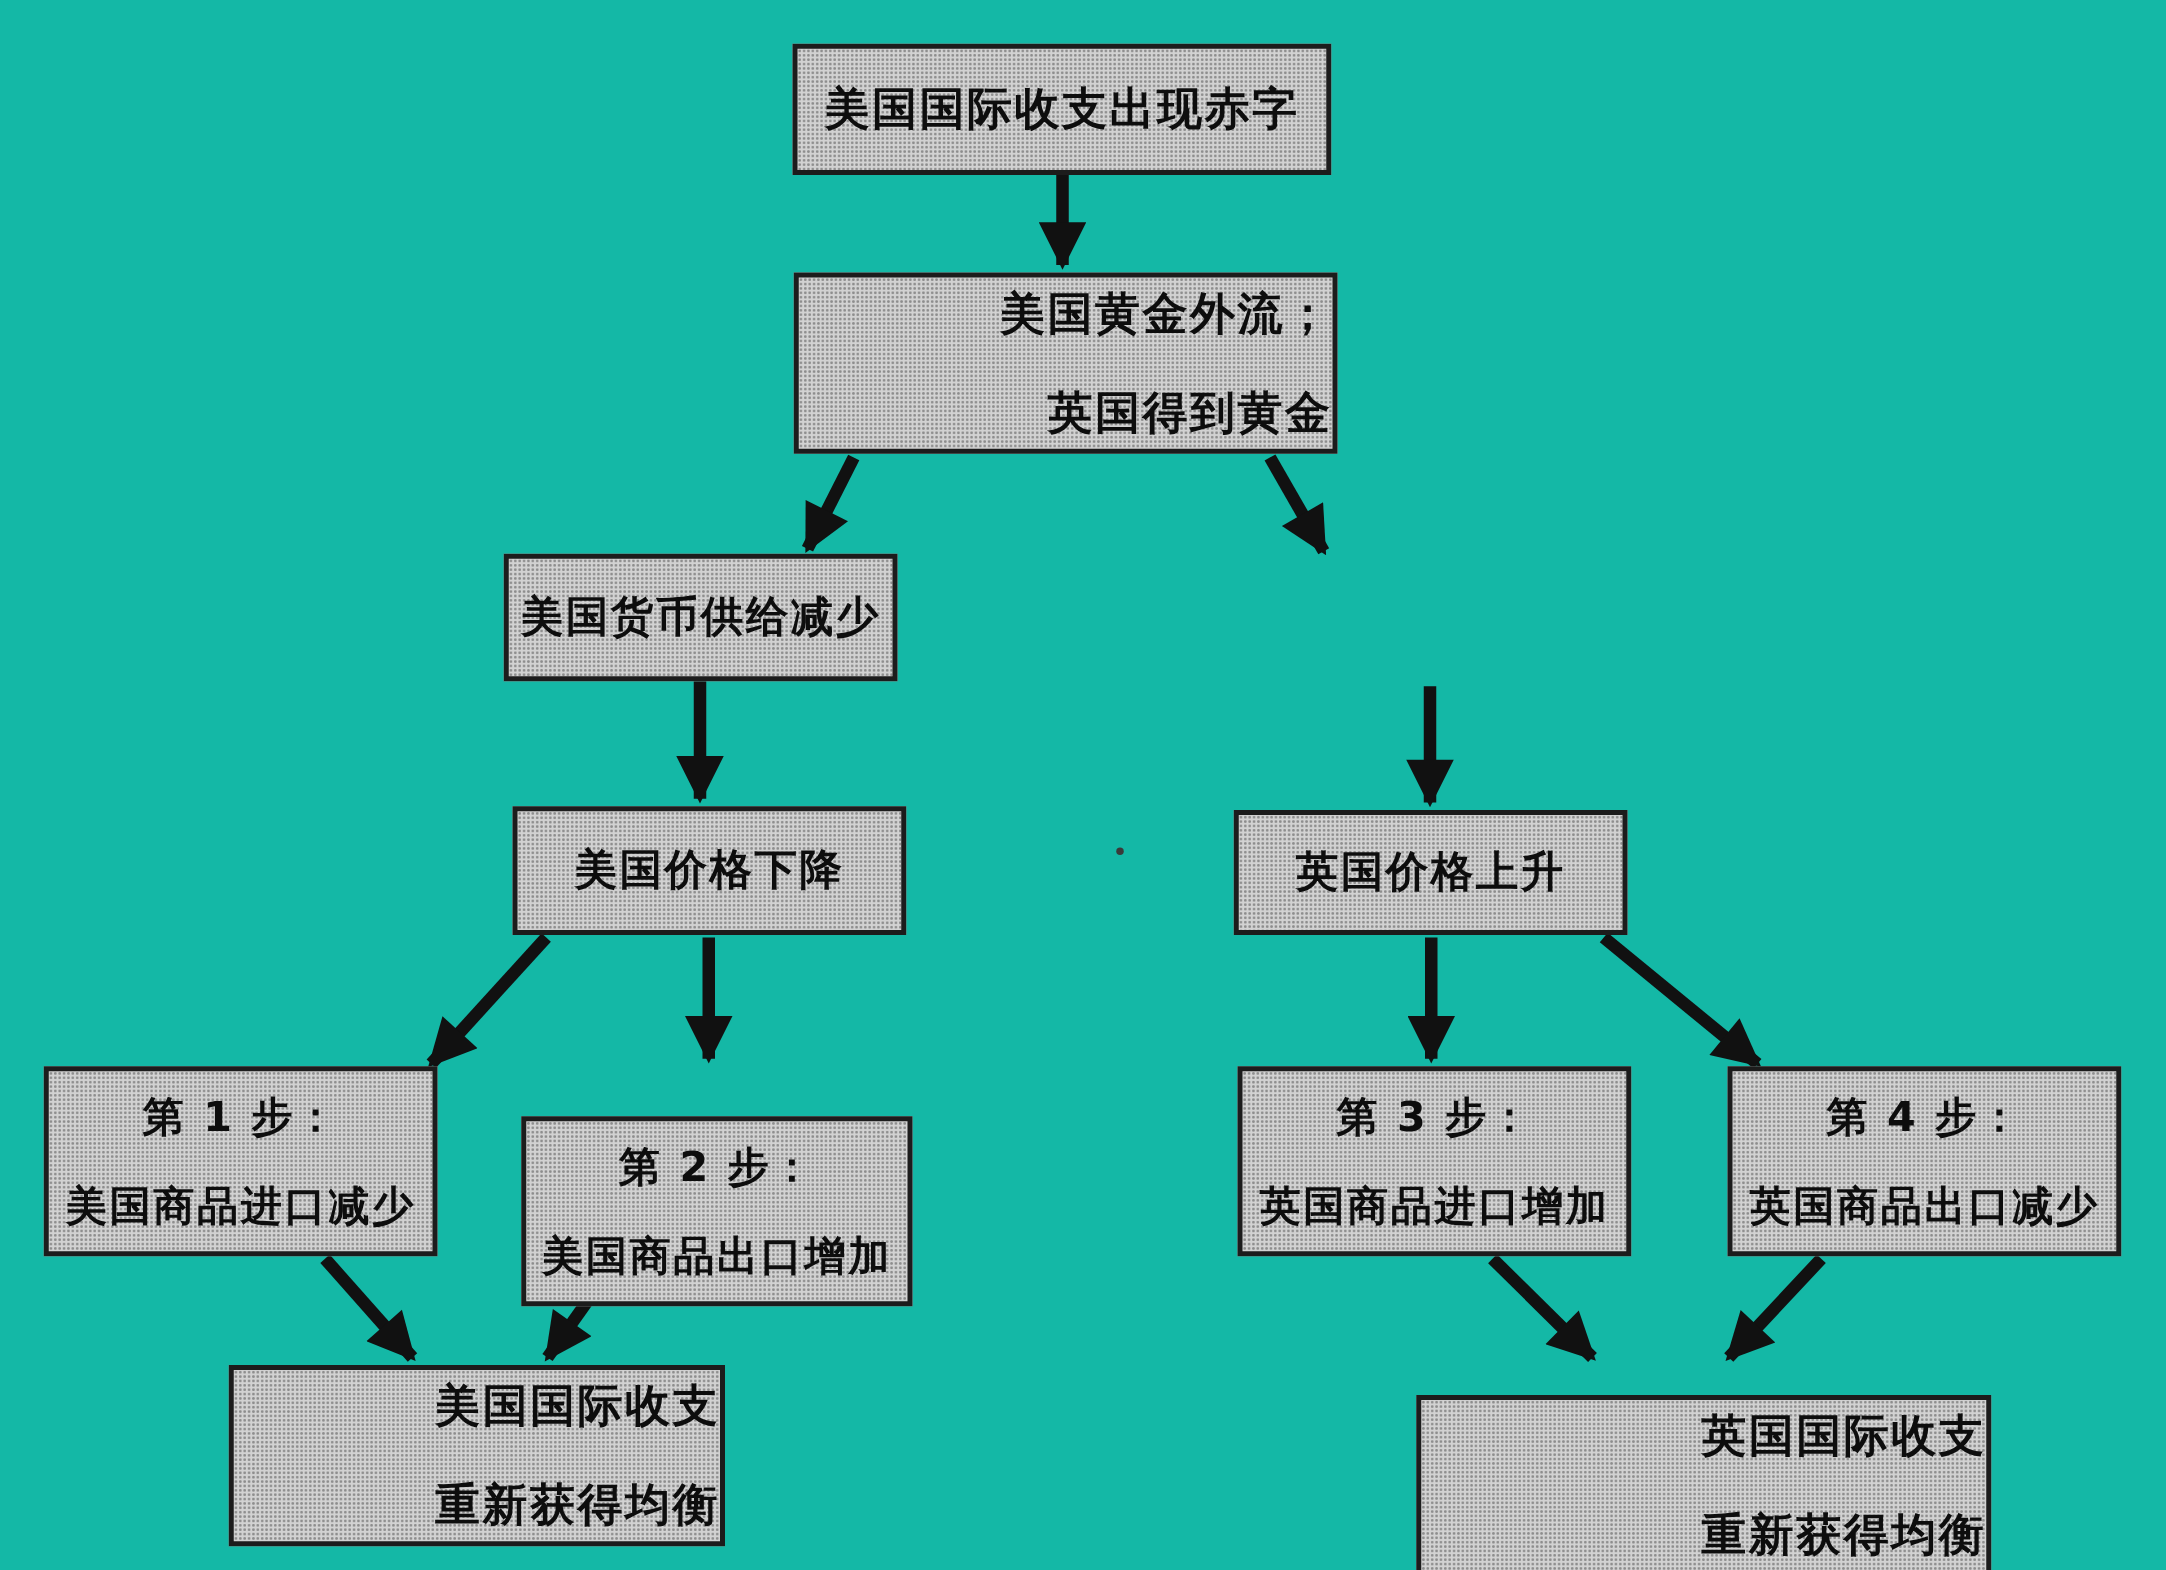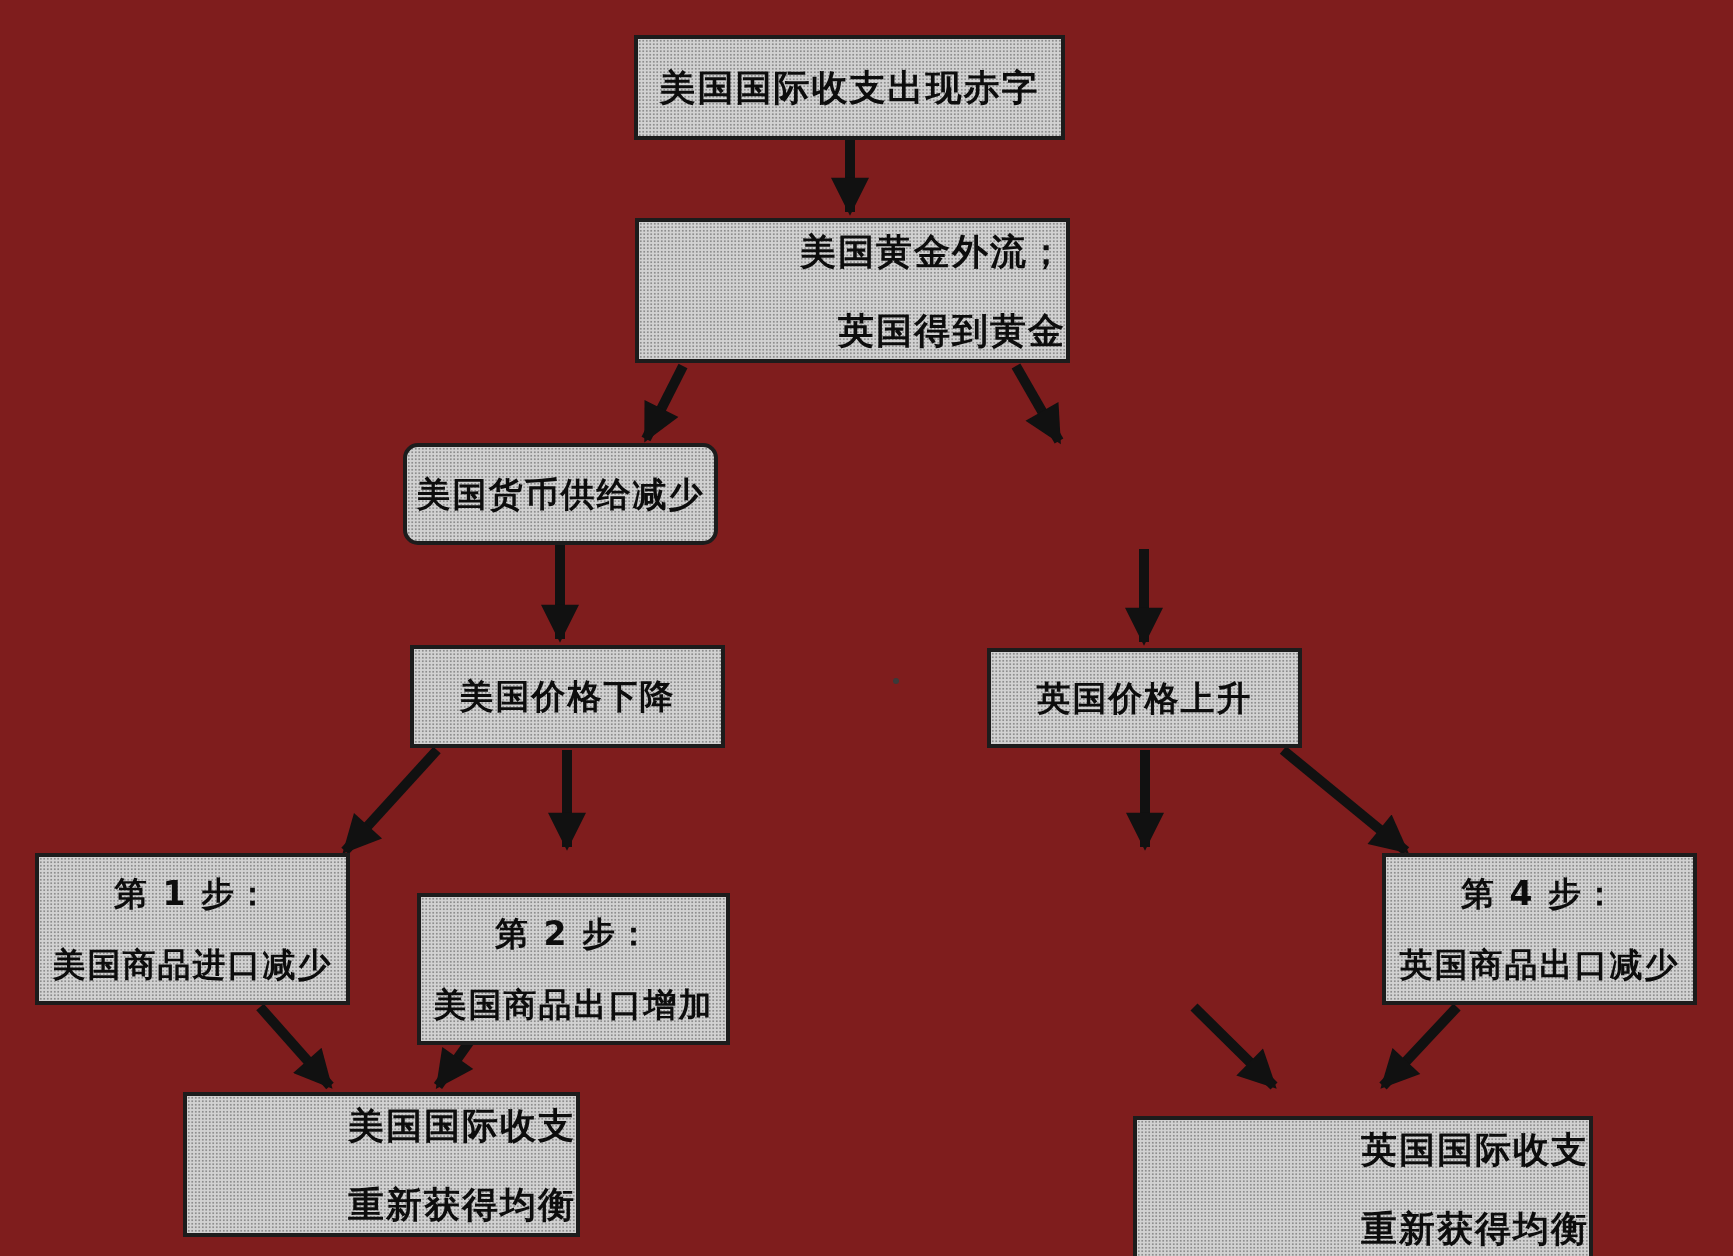--- a/index.html
+++ b/index.html
@@ -3,21 +3,21 @@
 <meta charset="utf-8">
 <style>
   * { margin: 0; padding: 0; box-sizing: border-box; }
   html, body { background: #ffffff; }
   body { font-family: "DejaVu Sans", "Liberation Sans", sans-serif; }
 
   .stage {
     position: relative;
     width: 1733px;
     height: 1256px;
-    background: #7f1d1d;
+    background: #14b8a6;
     overflow: hidden;
   }
 
   .arrow-layer {
     position: absolute;
     left: 0; top: 0;
     width: 1733px; height: 1256px;
     pointer-events: none;
   }
 
@@ -87,21 +87,21 @@
 
   <div class="node fs36" style="left:634px; top:35px; width:431px; height:105px;">
     <div class="nline">美国国际收支出现赤字</div>
   </div>
 
   <div class="node fs36 gap18" style="left:635px; top:218px; width:435px; height:145px;">
     <div class="nline">美国黄金外流；</div>
     <div class="nline">英国得到黄金</div>
   </div>
 
-  <div class="node fs34" style="left:403px; top:443px; width:315px; height:102px;border-radius:15px;">
+  <div class="node fs34" style="left:403px; top:443px; width:315px; height:102px;">
     <div class="nline">美国货币供给减少</div>
   </div>
 
 
   <div class="node fs34" style="left:410px; top:645px; width:315px; height:103px;">
     <div class="nline">美国价格下降</div>
   </div>
 
   <div class="node fs34" style="left:987px; top:648px; width:315px; height:100px;">
     <div class="nline">英国价格上升</div>
@@ -110,20 +110,24 @@
   <div class="node fs33 gap14" style="left:35px; top:853px; width:315px; height:152px;">
     <div class="nline">第 1 步：</div>
     <div class="nline">美国商品进口减少</div>
   </div>
 
   <div class="node fs33 gap14" style="left:417px; top:853px; width:313px; height:152px;margin-top:40px;">
     <div class="nline">第 2 步：</div>
     <div class="nline">美国商品出口增加</div>
   </div>
 
+  <div class="node fs33 gap14" style="left:990px; top:853px; width:315px; height:152px;">
+    <div class="nline">第 3 步：</div>
+    <div class="nline">英国商品进口增加</div>
+  </div>
 
   <div class="node fs33 gap14" style="left:1382px; top:853px; width:315px; height:152px;">
     <div class="nline">第 4 步：</div>
     <div class="nline">英国商品出口减少</div>
   </div>
 
   <div class="node fs36 gap18" style="left:183px; top:1092px; width:397px; height:145px;">
     <div class="nline">美国国际收支</div>
     <div class="nline">重新获得均衡</div>
   </div>

